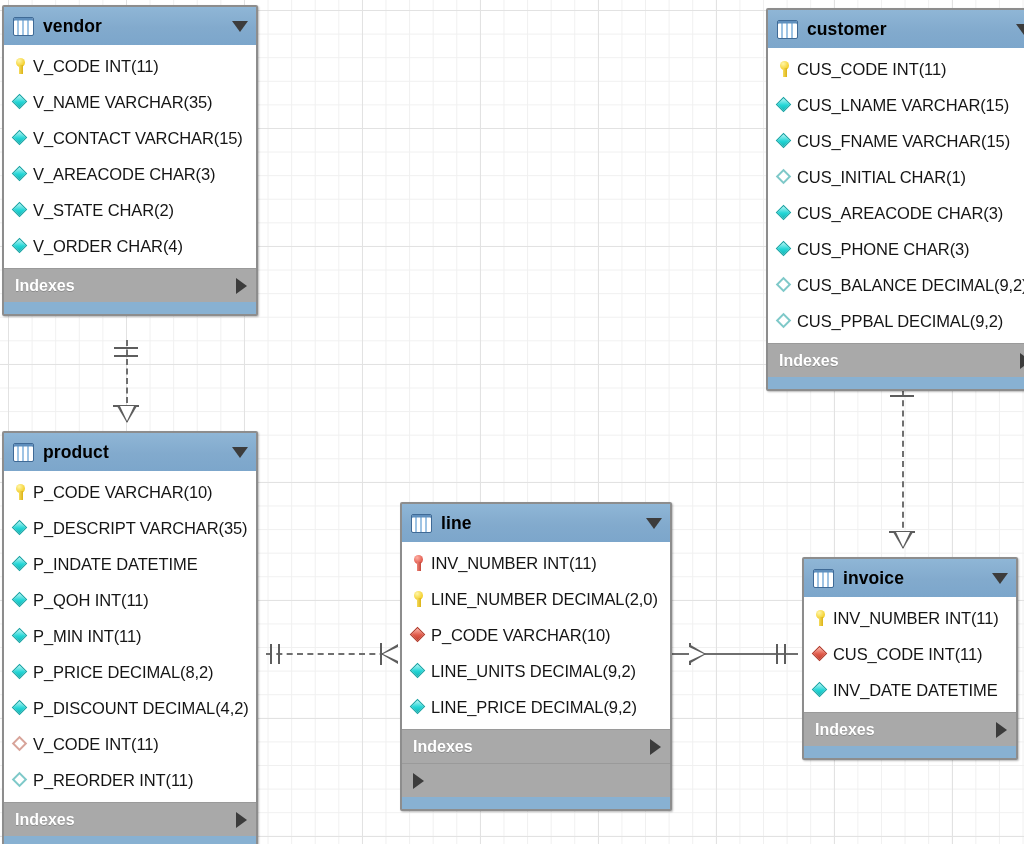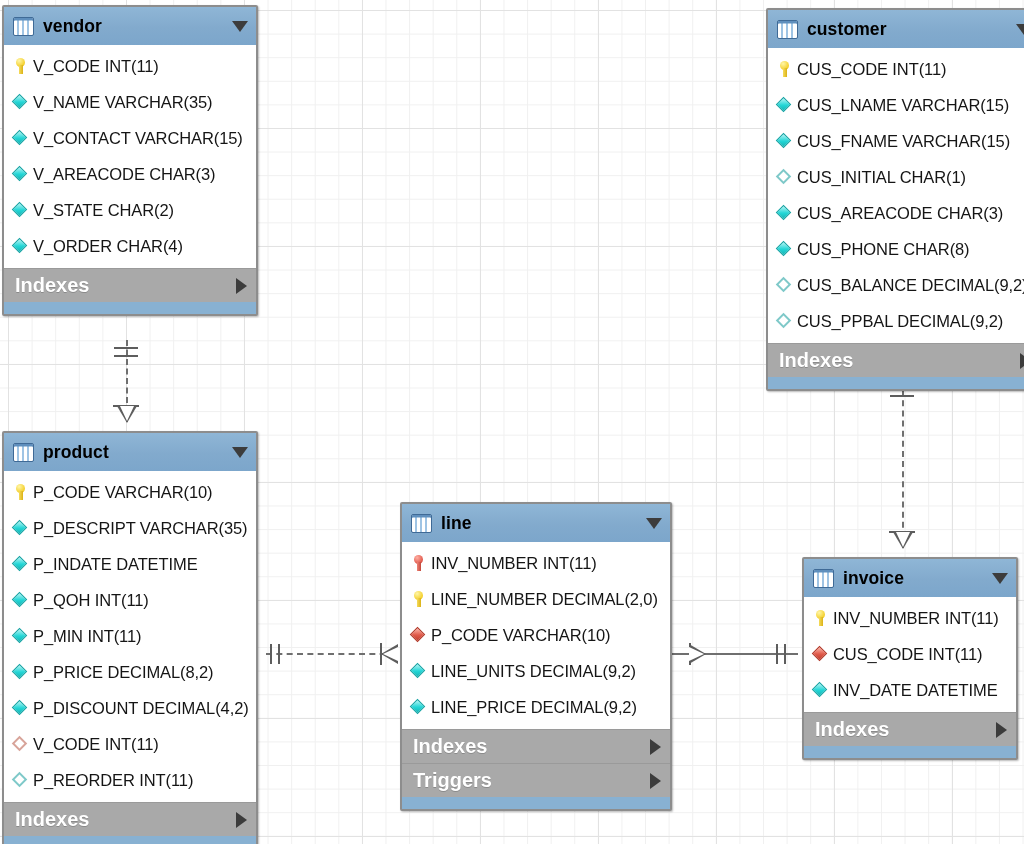--- a/index.html
+++ b/index.html
@@ -146,21 +146,21 @@
     height: 34px;
     background: #a9a9a9;
     border-top: 1px solid #9a9a9a;
     display: flex;
     align-items: center;
     padding: 0 9px 0 11px;
     box-sizing: border-box;
   }
   .tbl-section .sec-label {
     flex: 1 1 auto;
-    font-size: 20px;
+    font-size: 16px;
     font-weight: bold;
     color: #ffffff;
     text-shadow: 0 1px 0 rgba(0,0,0,0.18);
   }
   .caret-right {
     width: 0; height: 0;
     flex: 0 0 auto;
     border-top: 8px solid transparent;
     border-bottom: 8px solid transparent;
     border-left: 11px solid #3c3c3c;
@@ -341,21 +341,21 @@
           <div class="col-row">
             <span class="mk dia dia-cyan-o"></span>
             <span class="col-label">CUS_INITIAL CHAR(1)</span>
           </div>
           <div class="col-row">
             <span class="mk dia dia-cyan"></span>
             <span class="col-label">CUS_AREACODE CHAR(3)</span>
           </div>
           <div class="col-row">
             <span class="mk dia dia-cyan"></span>
-            <span class="col-label">CUS_PHONE CHAR(8)</span>
+            <span class="col-label">CUS_PHONE CHAR(3)</span>
           </div>
           <div class="col-row">
             <span class="mk dia dia-cyan-o"></span>
             <span class="col-label">CUS_BALANCE DECIMAL(9,2)</span>
           </div>
           <div class="col-row">
             <span class="mk dia dia-cyan-o"></span>
             <span class="col-label">CUS_PPBAL DECIMAL(9,2)</span>
           </div>
         </div>
@@ -441,21 +441,20 @@
           <div class="col-row">
             <span class="mk dia dia-cyan"></span>
             <span class="col-label">LINE_PRICE DECIMAL(9,2)</span>
           </div>
         </div>
         <div class="tbl-section">
           <span class="sec-label">Indexes</span>
           <span class="caret-right"></span>
         </div>
         <div class="tbl-section">
-          <span class="sec-label">Triggers</span>
           <span class="caret-right"></span>
         </div>
         <div class="tbl-foot"></div>
       </div>
       <div class="table-node" style="left: 796px; top: 557px; width: 216px; margin-left: 6px;">
         <div class="tbl-header">
           <span class="tbl-icon"></span>
           <span class="tbl-title">invoice</span>
           <span class="caret-down"></span>
         </div>

